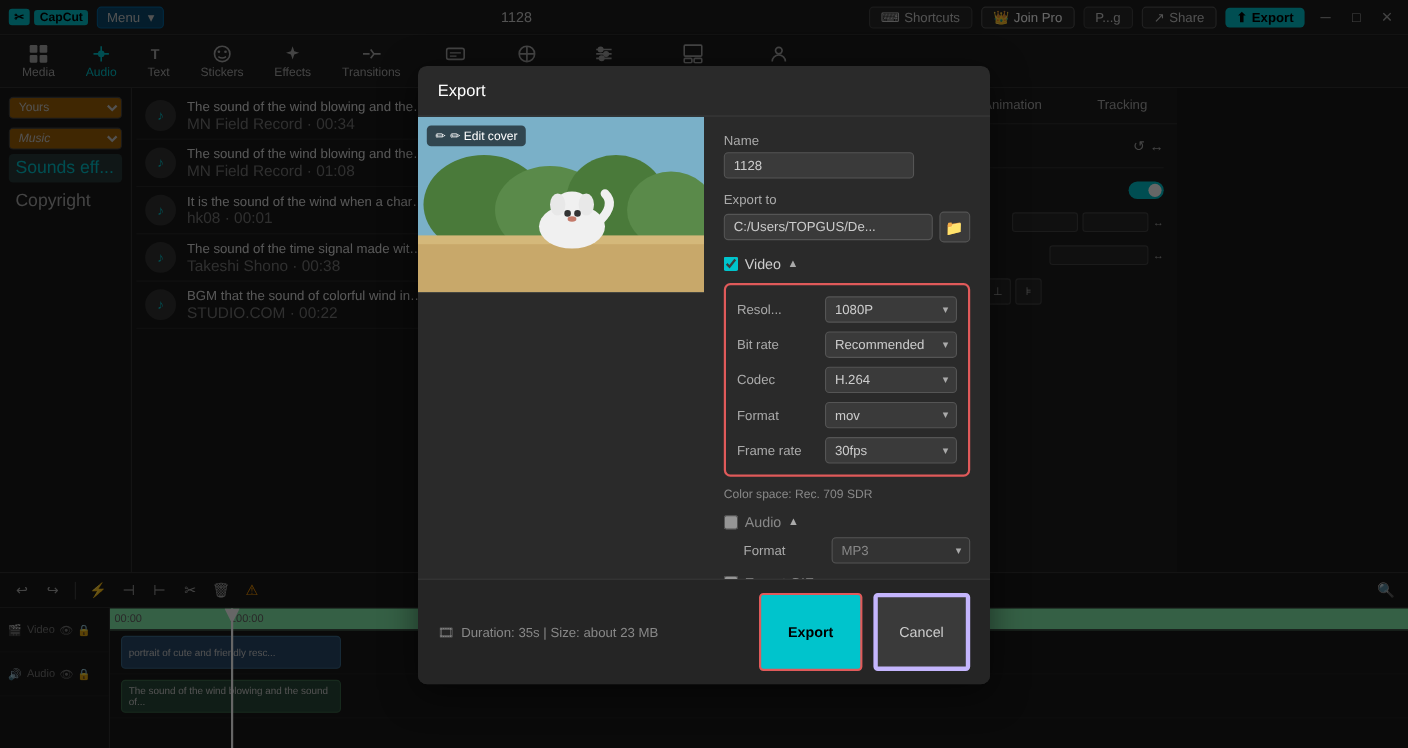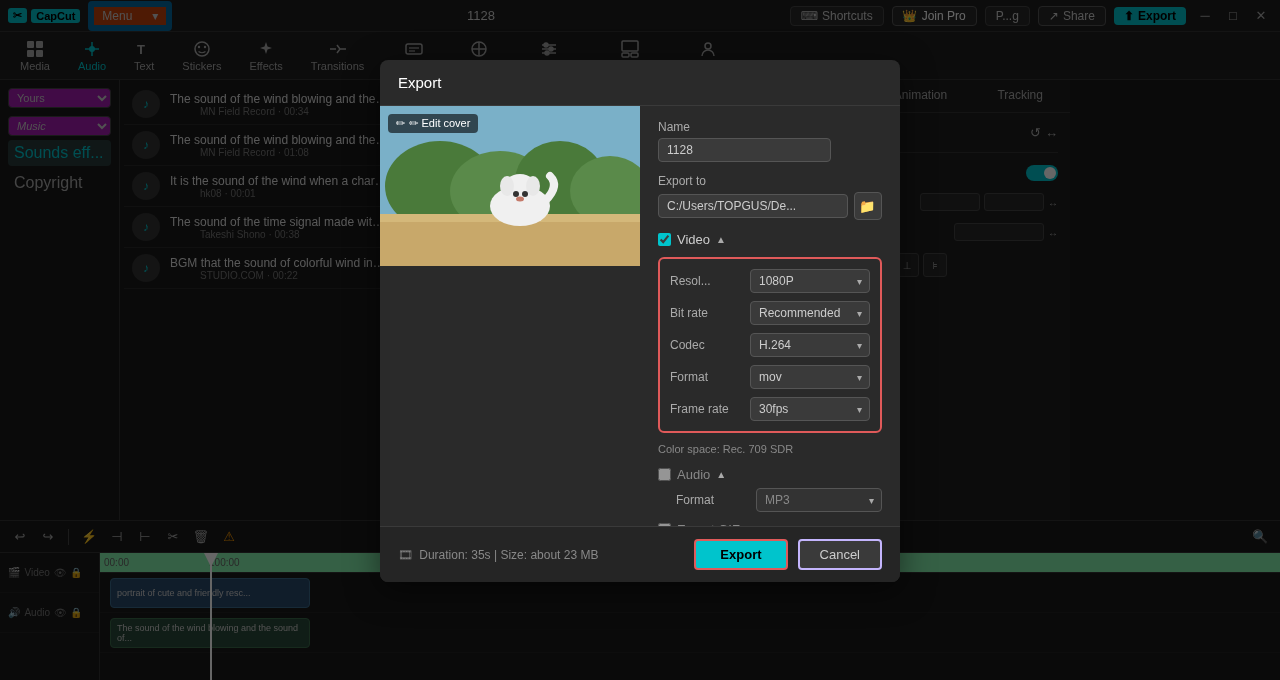--- a/index.html
+++ b/index.html
@@ -2,21 +2,21 @@
 <html><head>
   <meta charset="utf-8">
   <style>
     * { box-sizing: border-box; margin: 0; padding: 0; }
     body { background: #1a1a1a; color: #ccc; font-family: 'Segoe UI', Arial, sans-serif; font-size: 13px; width: 1280px; height: 680px; overflow: hidden; position: relative; }
 
     
     .topbar { display: flex; align-items: center; background: #1e1e1e; height: 32px; padding: 0 8px; border-bottom: 1px solid #333; }
     .topbar-logo { color: #fff; font-weight: bold; font-size: 13px; margin-right: 8px; display: flex; align-items: center; gap: 4px; }
     .topbar-logo span { background: #00c4cc; color: #000; padding: 1px 5px; border-radius: 3px; font-size: 11px; }
-    .topbar-menu { background: #c2410c; border: 6px solid #0369a1; color: #ccc; padding: 2px 8px; border-radius: 4px; font-size: 12px; cursor: pointer; display: flex; align-items: center; gap: 20px; }
+    .topbar-menu { background: #0c4a6e; border: 1px solid #0369a1; color: #ccc; padding: 2px 8px; border-radius: 4px; font-size: 12px; cursor: pointer; display: flex; align-items: center; gap: 7px; }
     .topbar-center { flex: 1; display: flex; justify-content: center; }
     .topbar-title { color: #ccc; font-size: 13px; }
     .topbar-right { display: flex; align-items: center; gap: 8px; }
     .topbar-btn { background: #2a2a2a; border: 1px solid #444; color: #ccc; padding: 2px 10px; border-radius: 4px; font-size: 12px; cursor: pointer; display: flex; align-items: center; gap: 4px; }
     .topbar-btn.pro { background: #2a2a2a; border: 1px solid #555; color: #fff; }
     .topbar-btn.share { background: #2a2a2a; border: 1px solid #555; color: #ccc; }
     .topbar-btn.export { background: #00c4cc; border: none; color: #000; font-weight: bold; }
     .topbar-icons { display: flex; gap: 6px; }
     .topbar-icon { width: 22px; height: 22px; display: flex; align-items: center; justify-content: center; cursor: pointer; color: #aaa; }
 
@@ -26,29 +26,29 @@
     .toolbar-item.active { color: #00c4cc; }
     .toolbar-item svg { width: 18px; height: 18px; }
 
     
     .main { display: flex; height: calc(680px - 32px - 48px); }
 
     
     .sidebar { width: 120px; background: #1a1a1a; border-right: 1px solid #333; padding: 8px; display: flex; flex-direction: column; gap: 4px; }
     .sidebar-section { color: #aaa; font-size: 16px; padding: 4px 6px; border-radius: 4px; cursor: pointer; display: flex; align-items: center; gap: 4px; }
     .sidebar-section.active { background: #2a3a3a; color: #00c4cc; }
-    .sidebar-select { background: #a21caf; border: 1px solid #444; color: #ccc; font-size: 11px; padding: 2px 4px; border-radius: 4px; width: 100%; cursor: pointer; }
+    .sidebar-select { background: #a16207; border: 1px solid #444; color: #ccc; font-size: 11px; padding: 2px 4px; border-radius: 4px; width: 100%; cursor: pointer; }
 
     
     .content { flex: 1; background: #1a1a1a; overflow-y: auto; padding: 4px; }
     .music-item { display: flex; align-items: center; padding: 6px 8px; border-bottom: 1px solid #2a2a2a; cursor: pointer; }
     .music-icon { width: 28px; height: 28px; background: #333; border-radius: 50%; display: flex; align-items: center; justify-content: center; margin-right: 10px; color: #00c4cc; font-size: 12px; flex-shrink: 0; }
     .music-info { flex: 1; overflow: hidden; }
     .music-title { color: #ddd; font-size: 12px; white-space: nowrap; overflow: hidden; text-overflow: ellipsis; }
-    .music-meta { color: #777; font-size: 10px; margin-left: 30px; }
+    .music-meta { color: #777; font-size: 14px; }
 
     
     .player-area { width: 370px; background: #222; border-left: 1px solid #333; border-right: 1px solid #333; }
     .player-header { padding: 8px 12px; color: #aaa; font-size: 12px; border-bottom: 1px solid #333; display: flex; justify-content: space-between; }
 
     
     .right-panel { width: 300px; background: #1e1e1e; border-left: 1px solid #333; }
     .right-tabs { display: flex; border-bottom: 1px solid #333; }
     .right-tab { flex: 1; text-align: center; padding: 8px 4px; font-size: 12px; color: #aaa; cursor: pointer; }
     .right-tab.active { color: #00c4cc; border-bottom: 2px solid #00c4cc; }
@@ -108,21 +108,21 @@
     
     .gif-header { display: flex; align-items: center; gap: 6px; }
     .gif-checkbox { accent-color: #00c4cc; opacity: 0.5; }
     .gif-title { color: #888; font-size: 13px; }
 
     
     .modal-footer { display: flex; align-items: center; justify-content: space-between; padding: 12px 18px; border-top: 1px solid #3a3a3a; background: #252525; }
     .footer-info { color: #888; font-size: 12px; display: flex; align-items: center; gap: 6px; }
     .footer-btns { display: flex; gap: 10px; }
     .btn-export { background: #00c4cc; color: #000; border: 2px solid #e05a5a; padding: 6px 24px; border-radius: 4px; font-size: 13px; font-weight: bold; cursor: pointer; }
-    .btn-cancel { background: #3a3a3a; color: #ccc; border: 2px solid #c4b5fd; padding: 6px 20px; border-radius: 4px; font-size: 13px; cursor: pointer; }
+    .btn-cancel { background: #3a3a3a; color: #ccc; border: 4px solid #c4b5fd; padding: 24px 20px; border-radius: 4px; font-size: 13px; cursor: pointer; }
 
     .scrollbar { overflow-y: auto; }
     .scrollbar::-webkit-scrollbar { width: 4px; }
     .scrollbar::-webkit-scrollbar-track { background: #1a1a1a; }
     .scrollbar::-webkit-scrollbar-thumb { background: #444; border-radius: 2px; }
 
     .modal-scroll { max-height: 420px; overflow-y: auto; padding: 14px 18px; }
     .modal-scroll::-webkit-scrollbar { width: 4px; }
     .modal-scroll::-webkit-scrollbar-track { background: #2a2a2a; }
     .modal-scroll::-webkit-scrollbar-thumb { background: #555; border-radius: 2px; }

